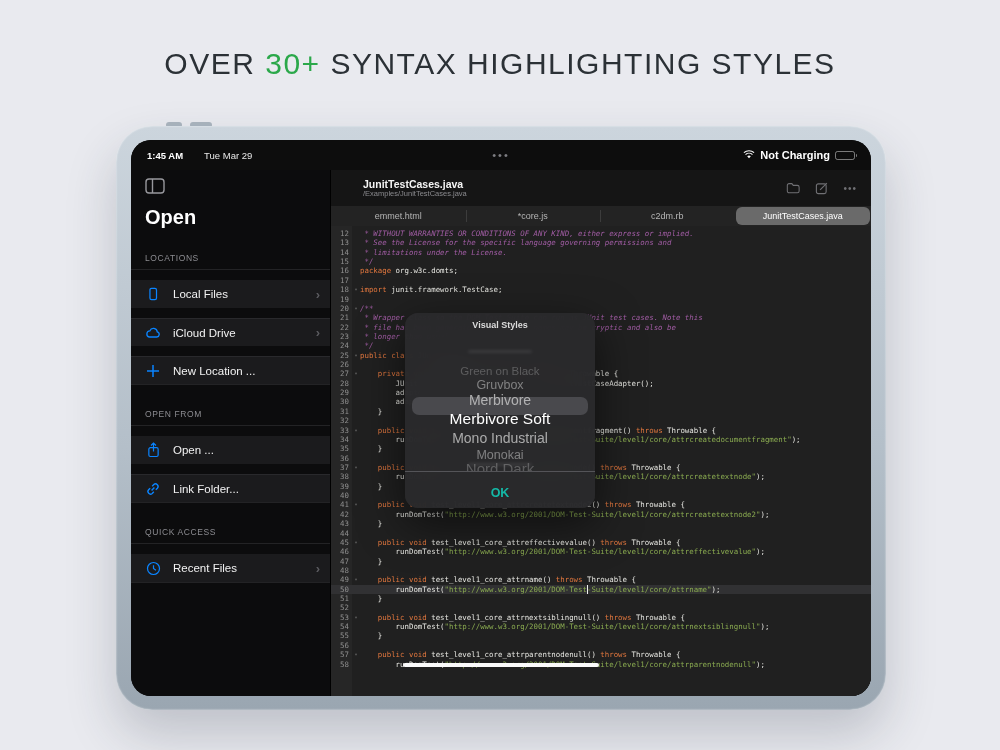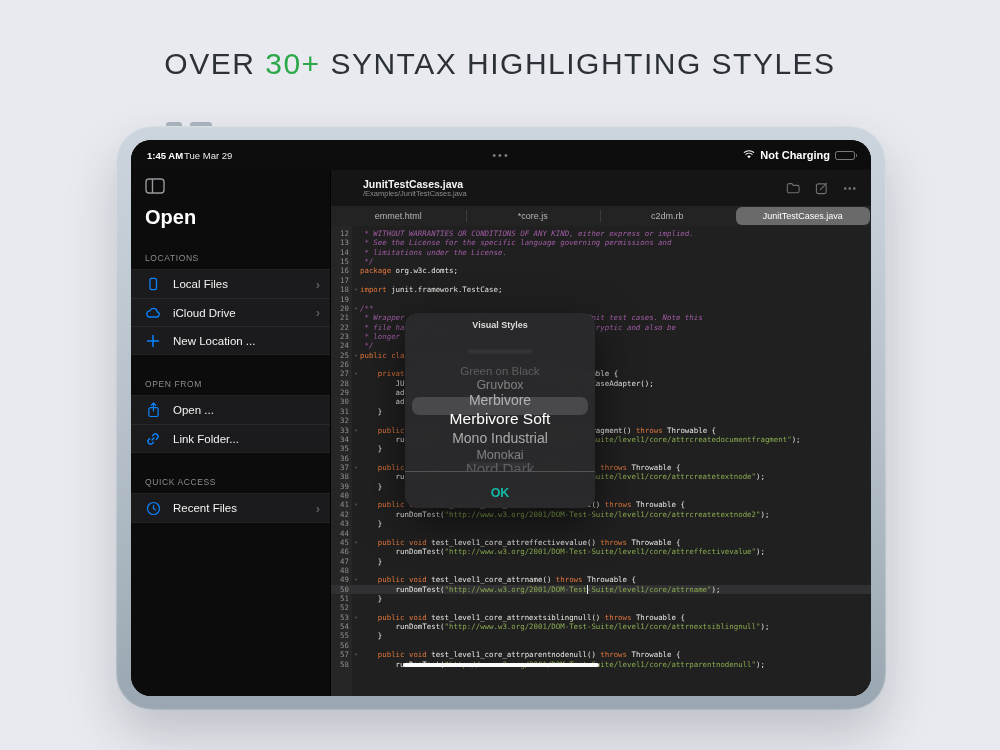--- a/index.html
+++ b/index.html
@@ -16,21 +16,21 @@
   .vol-btn { position:absolute; top:122px; height:6px; background:#aab5bf; border-radius:3px; }
   .device { position:absolute; left:116px; top:126px; width:770px; height:584px; border-radius:36px;
     background:linear-gradient(180deg,#ccd5dd 0%,#b4bfc9 55%,#9aa6b1 100%);
     box-shadow:0 25px 50px rgba(40,50,70,.22), inset 0 0 2px rgba(255,255,255,.8); }
   .screen { position:absolute; left:15px; top:14px; right:15px; bottom:14px; background:#0d0d0d;
     border-radius:20px; overflow:hidden; display:flex; flex-direction:column; }
 
   
   .statusbar { height:30px; flex:0 0 30px; display:flex; align-items:center; padding:0 16px;
     color:#fff; font-size:9.5px; position:relative; background:#0d0d0d; }
-  .sb-left { display:flex; gap:1px; align-items:center; }
+  .sb-left { display:flex; gap:21px; align-items:center; }
   .sb-time { font-weight:700; }
   .sb-date { color:#e8e8e8; }
   .mt-dots { position:absolute; left:50%; transform:translateX(-50%); color:#7d7d82;
     font-size:11px; letter-spacing:2px; }
   .sb-right { margin-left:auto; display:flex; align-items:center; gap:5px; }
   .battery { width:20px; height:9px; border:1px solid rgba(255,255,255,.45); border-radius:2.5px;
     position:relative; padding:1px; }
   .battery::after { content:""; position:absolute; right:-3px; top:2.5px; width:1.5px; height:3px;
     background:rgba(255,255,255,.45); border-radius:0 1px 1px 0; }
   .battery .fill { height:100%; width:58%; background:#fff; border-radius:1px; }
@@ -38,21 +38,21 @@
   
   .mainrow { flex:1; display:flex; min-height:0; }
 
   
   .sidebar { width:200px; flex:0 0 200px; background:#0c0c0d; border-right:1px solid #000; }
   .sb-toggle { margin:8px 0 0 14px; width:20px; height:16px; color:#98989d; }
   .sb-title { color:#fff; font-size:20px; font-weight:700; margin:12px 0 0 14px; }
   .sec-header { color:#8d8d92; font-size:8.5px; letter-spacing:.6px; margin:24px 0 6px 14px; }
   .rowblock { border-top:1px solid #232325; border-bottom:1px solid #232325; }
   .sb-row { height:28px; display:flex; align-items:center; background:#1b1b1d; padding:0 10px 0 14px;
-    border-top:1px solid #29292c; }
+    border-top:1px solid #29292c;margin-top:10px; }
   .sb-row:first-child { border-top:none; }
   .sb-icon { width:16px; height:16px; flex:0 0 16px; display:flex; align-items:center; justify-content:center; }
   .sb-label { color:#f2f2f2; font-size:11.5px; margin-left:12px; }
   .sb-chevron { margin-left:auto; color:#5b5b60; font-size:13px; font-weight:700; }
 
   
   .editor { flex:1; display:flex; flex-direction:column; background:#151515; min-width:0; }
   .ed-header { height:36px; flex:0 0 36px; display:flex; align-items:center; padding:0 14px 0 32px; }
   .ed-titles { line-height:1.15; }
   .ed-title { color:#f5f5f5; font-size:10.5px; font-weight:700; }

